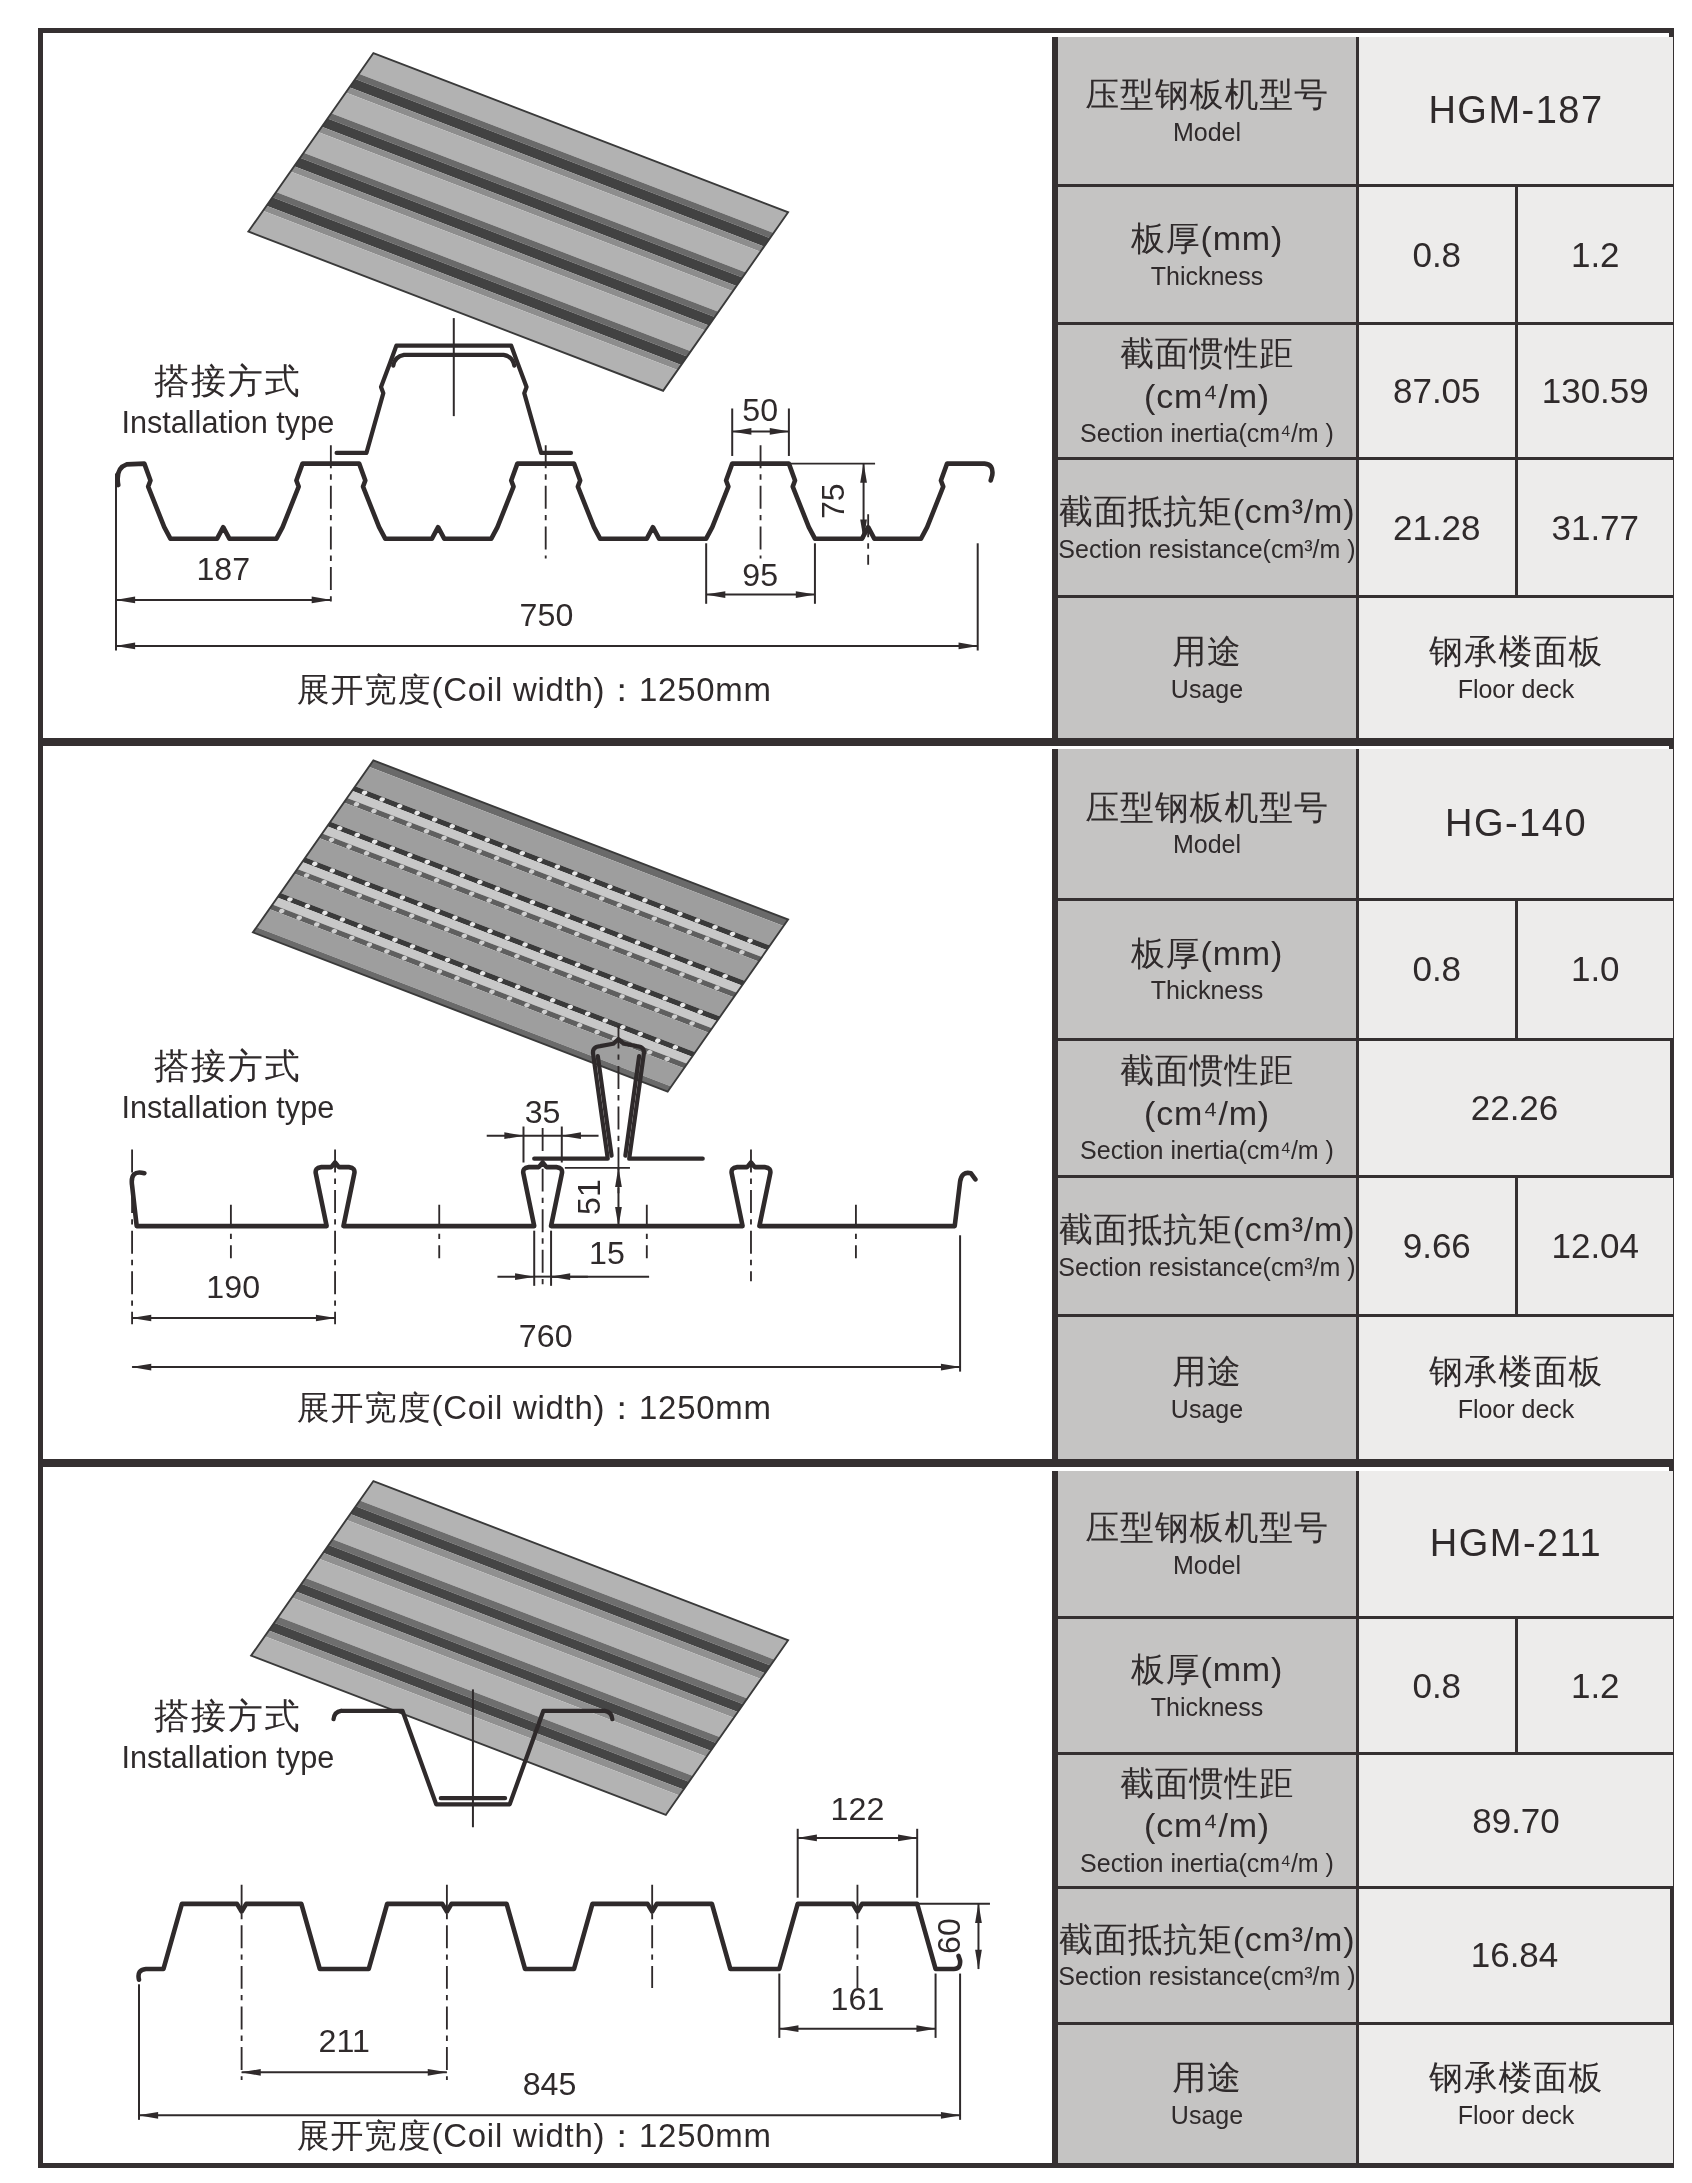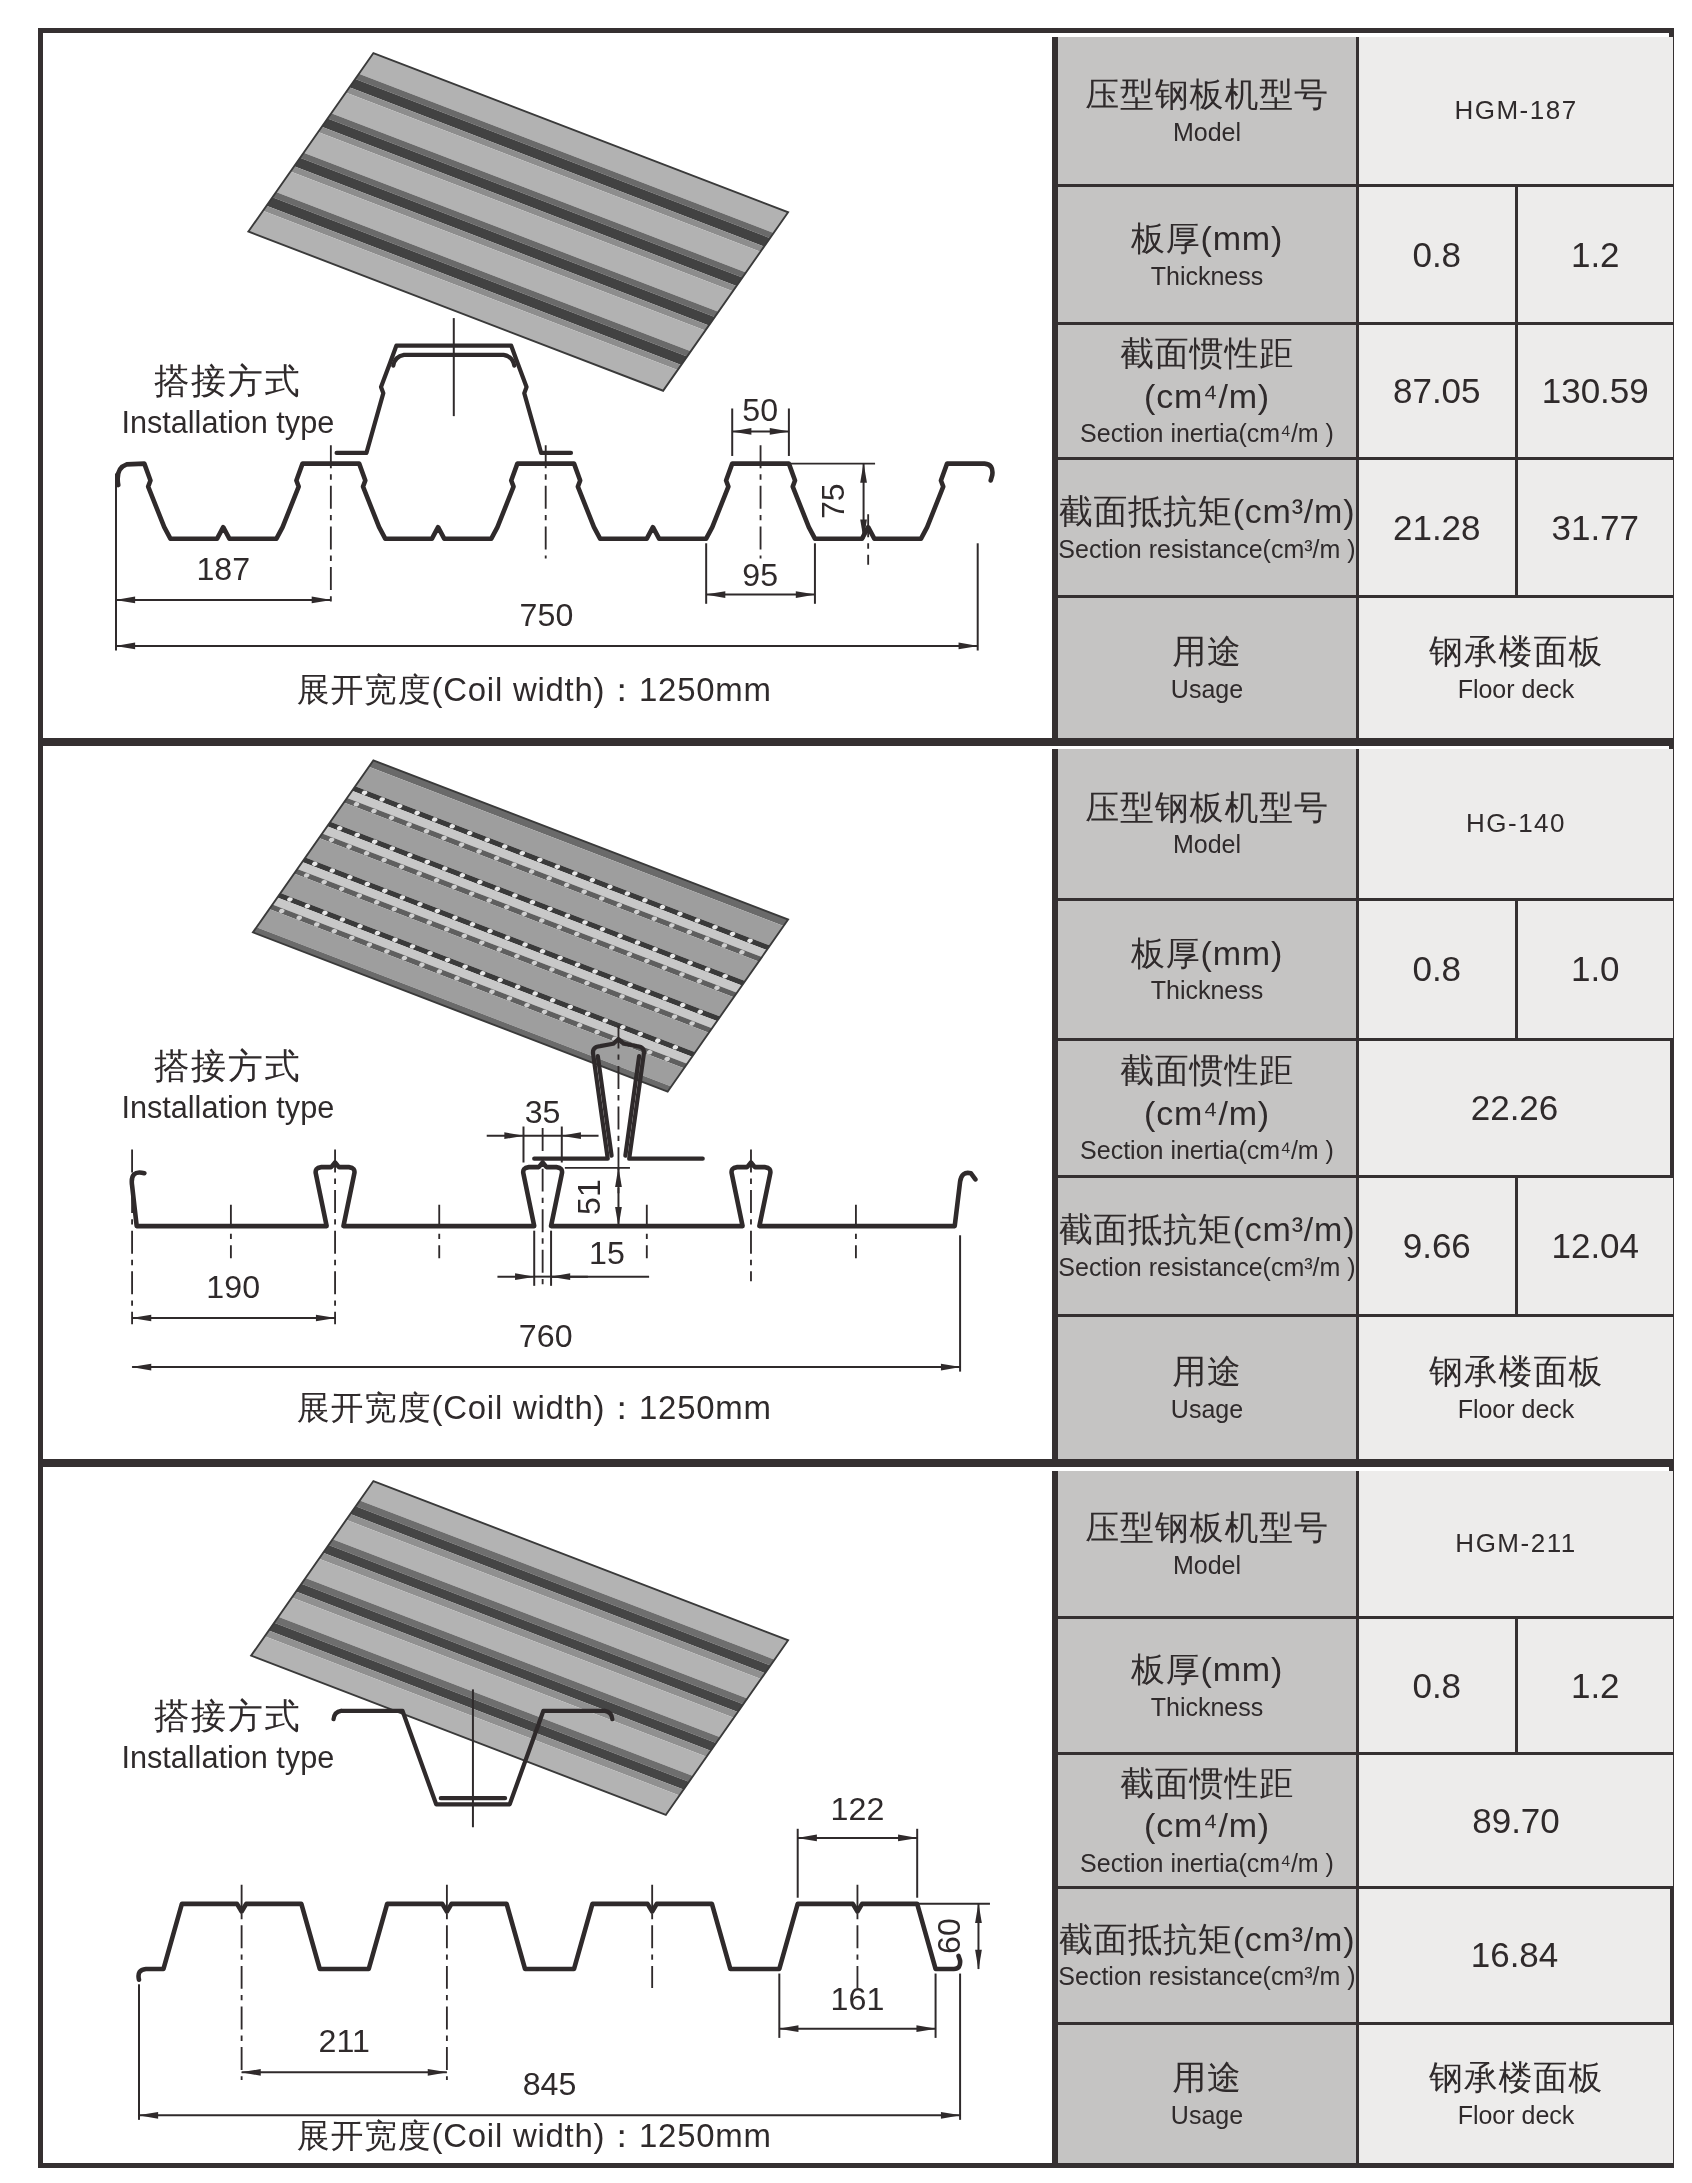--- a/index.html
+++ b/index.html
@@ -18,21 +18,21 @@
   .trow.last{border-bottom:none;}
   .r-model{height:21.4%;}.r-thk{height:19.7%;}.r-in{height:19.3%;}.r-res{height:19.6%;}.r-use{flex:1;border-radius:11px;}
   .tcell{display:flex;flex-direction:column;align-items:center;justify-content:center;
          box-sizing:border-box;min-width:0;}
   .lab{width:301px;background:#c5c4c3;border-right:3.1px solid #353031;}
   .val{flex:1;background:#edeceb;}
   .v1{border-right:3.1px solid #353031;}
   .cnl{font-size:34px;letter-spacing:0.8px;line-height:1.25;text-align:center;}
   .enl{font-size:25px;line-height:1.3;text-align:left;}
   .num{font-size:35px;}
-  .mod{font-size:26px;letter-spacing:1.5px;}
+  .mod{font-size:38px;letter-spacing:1.5px;}
   
   text{fill:#2f2a2b;}
   .dim{font-size:42px;}
   .cn{font-size:46px;letter-spacing:2px;}
   .en{font-size:40px;}
   .coil{font-size:43px;letter-spacing:1px;}
   .prof{fill:none;stroke:#2f2a2b;stroke-width:6;stroke-linejoin:round;stroke-linecap:round;}
   .inst{fill:none;stroke:#2f2a2b;stroke-width:5.5;stroke-linejoin:round;stroke-linecap:round;}
   .thin{fill:none;stroke:#2f2a2b;stroke-width:2.6;}
   .cl{fill:none;stroke:#2f2a2b;stroke-width:2.4;stroke-dasharray:30 8 7 8;}

